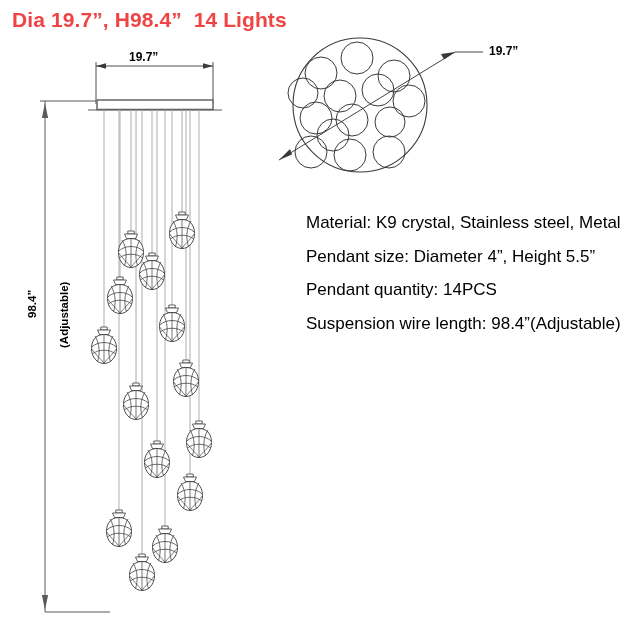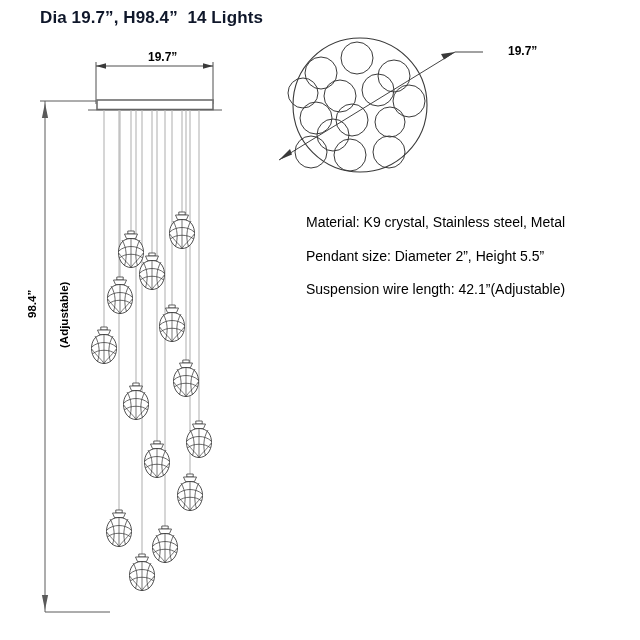--- a/index.html
+++ b/index.html
@@ -8,39 +8,39 @@
     background:#ffffff;
     font-family:"Liberation Sans", sans-serif;
     color:#000000;
     overflow:hidden;
     position:relative;
   }
   #page{position:absolute;left:0;top:0;width:640px;height:640px;}
 
   .title{
     position:absolute;left:12px;top:8px;
-    font-size:17px;font-weight:bold;letter-spacing:0.1px;
-    color:#0f172a;white-space:pre;margin-left:28px;
+    font-size:21px;font-weight:bold;letter-spacing:0.1px;
+    color:#ef4444;white-space:pre;
   }
 
   
   svg.layer{position:absolute;left:0;top:0;width:640px;height:640px;overflow:visible;}
 
   
   .specs{
     position:absolute;left:306px;top:215px;width:330px;
   }
   .spec-line{
-    font-size:14px;color:#000;margin-bottom:18.6px;white-space:nowrap;
+    font-size:17px;color:#000;margin-bottom:18.6px;white-space:nowrap;
     line-height:15px;
   }
 
   
   .dim-label{
-    position:absolute;font-size:12px;font-weight:bold;color:#000;white-space:nowrap;margin-left:19px;
+    position:absolute;font-size:12px;font-weight:bold;color:#000;white-space:nowrap;
   }
   .dim-top{left:129px;top:50px;}
   .dim-lead{left:489px;top:44px;}
 
   .vert-label{
     position:absolute;font-size:11.5px;font-weight:bold;color:#000;
     white-space:nowrap;transform-origin:0 0;transform:rotate(-90deg);
   }
   .v-984{left:26px;top:318px;}
   .v-adj{left:58px;top:348px;font-weight:bold;}
@@ -160,17 +160,18 @@
   <div class="dim-label dim-top">19.7”</div>
 
   <div class="dim-label dim-lead">19.7”</div>
 
   <div class="vert-label v-984">98.4”</div>
 
   <div class="vert-label v-adj">(Adjustable)</div>
 
   <div class="specs">
     <div class="spec-line">Material: K9 crystal, Stainless steel, Metal</div>
-    <div class="spec-line">Pendant size: Diameter 2”, Height 5.5”</div>
-    <div class="spec-line">Suspension wire length:  42.1”(Adjustable)</div>
+    <div class="spec-line">Pendant size: Diameter 4”, Height 5.5”</div>
+    <div class="spec-line">Pendant quantity: 14PCS</div>
+    <div class="spec-line">Suspension wire length:  98.4”(Adjustable)</div>
   </div>
 
 </div>
 
 </body></html>

